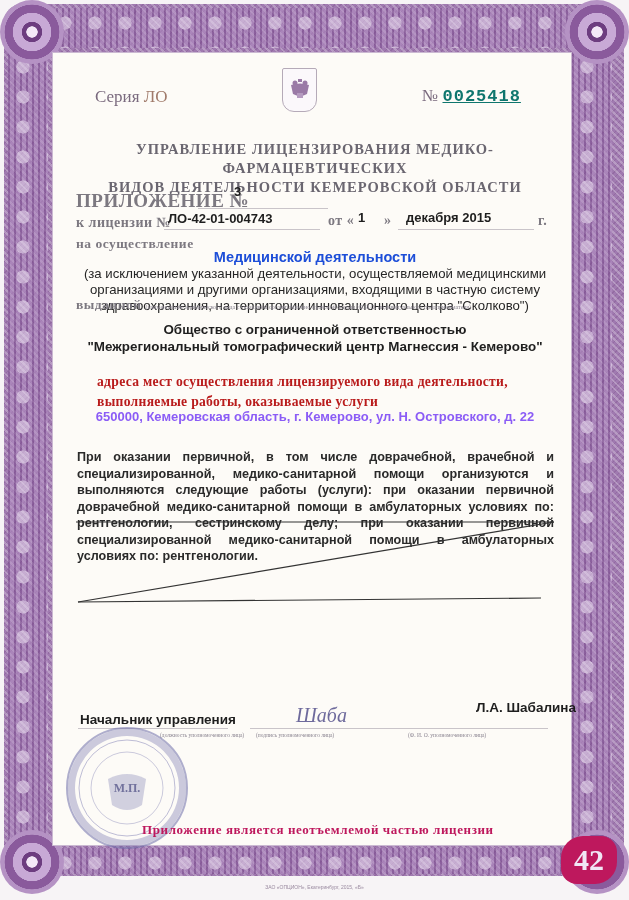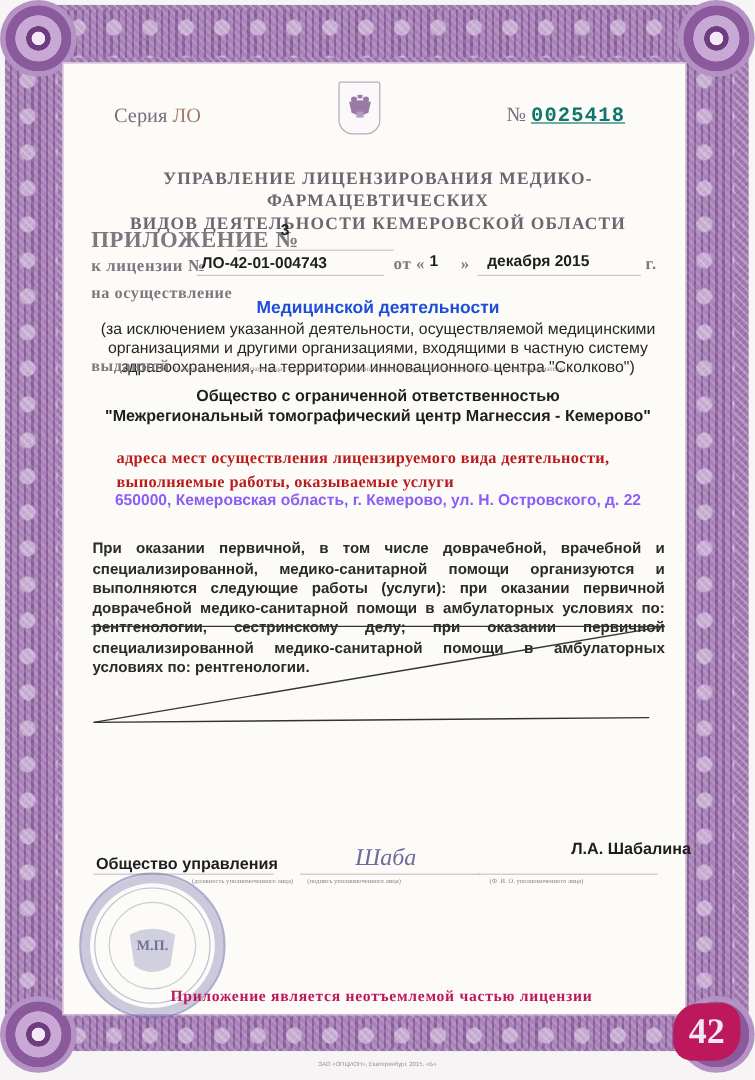--- a/index.html
+++ b/index.html
@@ -202,21 +202,21 @@
 <div class="abs address">650000, Кемеровская область, г. Кемерово, ул. Н. Островского, д. 22</div>
 
 <div class="abs services">При оказании первичной, в том числе доврачебной, врачебной и специализированной, медико-санитарной помощи организуются и выполняются следующие работы (услуги): при оказании первичной доврачебной медико-санитарной помощи в амбулаторных условиях по: рентгенологии, сестринскому делу; при оказании первичной специализированной медико-санитарной помощи в амбулаторных условиях по: рентгенологии.</div>
 
 <svg class="abs" style="left:76px; top:520px;" width="480" height="86">
   <line x1="0" y1="2" x2="478" y2="2" stroke="#333" stroke-width="1.2"></line>
   <line x1="478" y1="2" x2="2" y2="82" stroke="#333" stroke-width="1.2"></line>
   <line x1="2" y1="82" x2="465" y2="78" stroke="#333" stroke-width="1.2"></line>
 </svg>
 
-<div class="abs signer-title">Общество управления</div>
+<div class="abs signer-title">Начальник управления</div>
 <div class="abs line-under" style="left:78px; top:728px; width:150px;"></div>
 <div class="abs sign-hint" style="left:160px; top:732px;">(должность уполномоченного лица)</div>
 
 <div class="abs signature">Шаба</div>
 <div class="abs line-under" style="left:250px; top:728px; width:150px;"></div>
 <div class="abs sign-hint" style="left:256px; top:732px;">(подпись уполномоченного лица)</div>
 
 <div class="abs signer-name">Л.А. Шабалина</div>
 <div class="abs line-under" style="left:398px; top:728px; width:150px;"></div>
 <div class="abs sign-hint" style="left:408px; top:732px;">(Ф. И. О. уполномоченного лица)</div>

